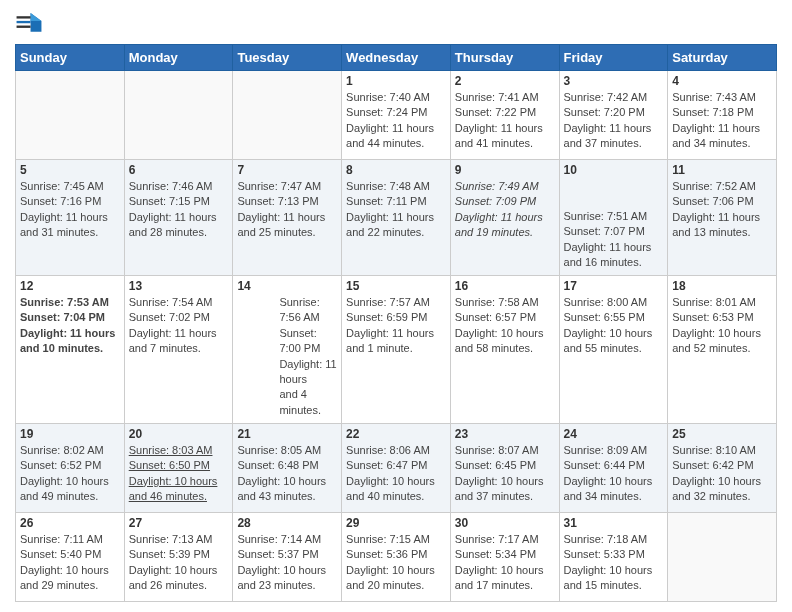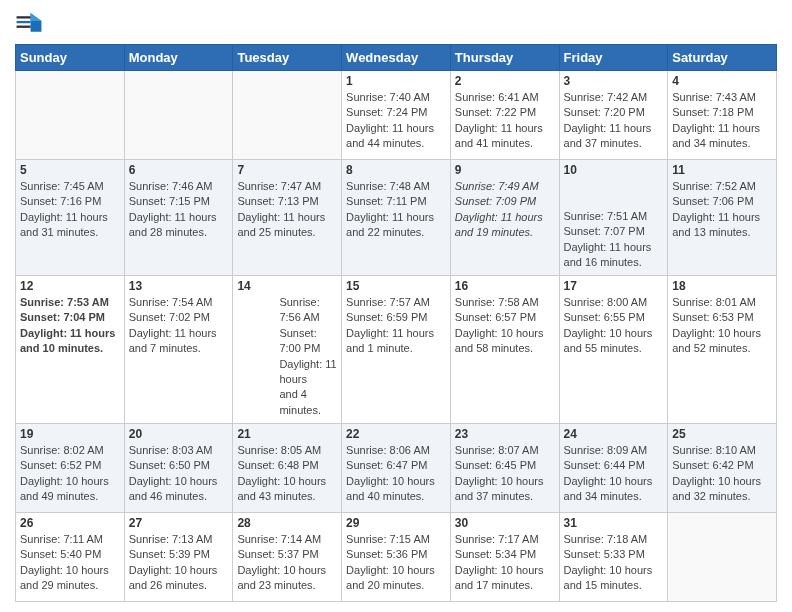--- a/index.html
+++ b/index.html
@@ -140,21 +140,21 @@
           <td class="empty"></td>
           <td>
             <span class="day-number">1</span>
             <div class="day-info" style="white-space: pre-line;">Sunrise: 7:40 AM
 Sunset: 7:24 PM
 Daylight: 11 hours
 and 44 minutes.</div>
           </td>
           <td>
             <span class="day-number">2</span>
-            <div class="day-info" style="white-space: pre-line;">Sunrise: 6:41 AM
+            <div class="day-info" style="white-space: pre-line;">Sunrise: 7:41 AM
 Sunset: 7:22 PM
 Daylight: 11 hours
 and 41 minutes.</div>
           </td>
           <td>
             <span class="day-number">3</span>
             <div class="day-info" style="white-space: pre-line;">Sunrise: 7:42 AM
 Sunset: 7:20 PM
 Daylight: 11 hours
 and 37 minutes.</div>
@@ -272,21 +272,21 @@
         <tr class="row-shaded">
           <td>
             <span class="day-number">19</span>
             <div class="day-info" style="white-space: pre-line;">Sunrise: 8:02 AM
 Sunset: 6:52 PM
 Daylight: 10 hours
 and 49 minutes.</div>
           </td>
           <td>
             <span class="day-number">20</span>
-            <div class="day-info" style="white-space: pre-line;">Sunrise: 8:03 AM
+            <div class="day-info" style="white-space: pre-line; text-decoration: underline;">Sunrise: 8:03 AM
 Sunset: 6:50 PM
 Daylight: 10 hours
 and 46 minutes.</div>
           </td>
           <td>
             <span class="day-number">21</span>
             <div class="day-info" style="white-space: pre-line;">Sunrise: 8:05 AM
 Sunset: 6:48 PM
 Daylight: 10 hours
 and 43 minutes.</div>

